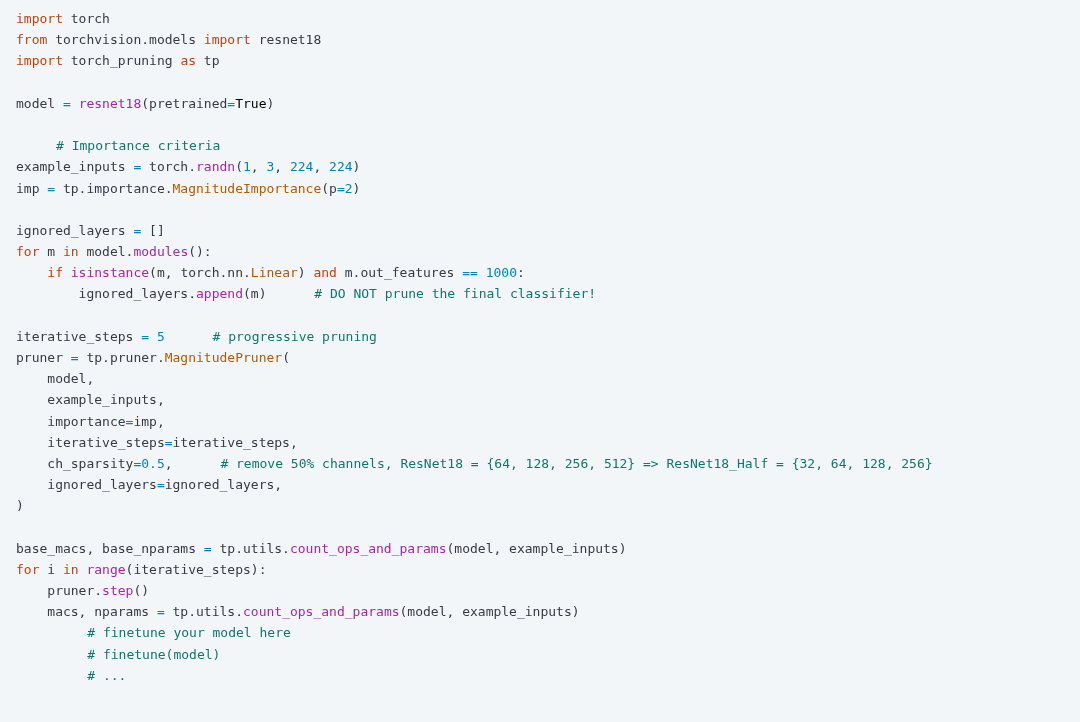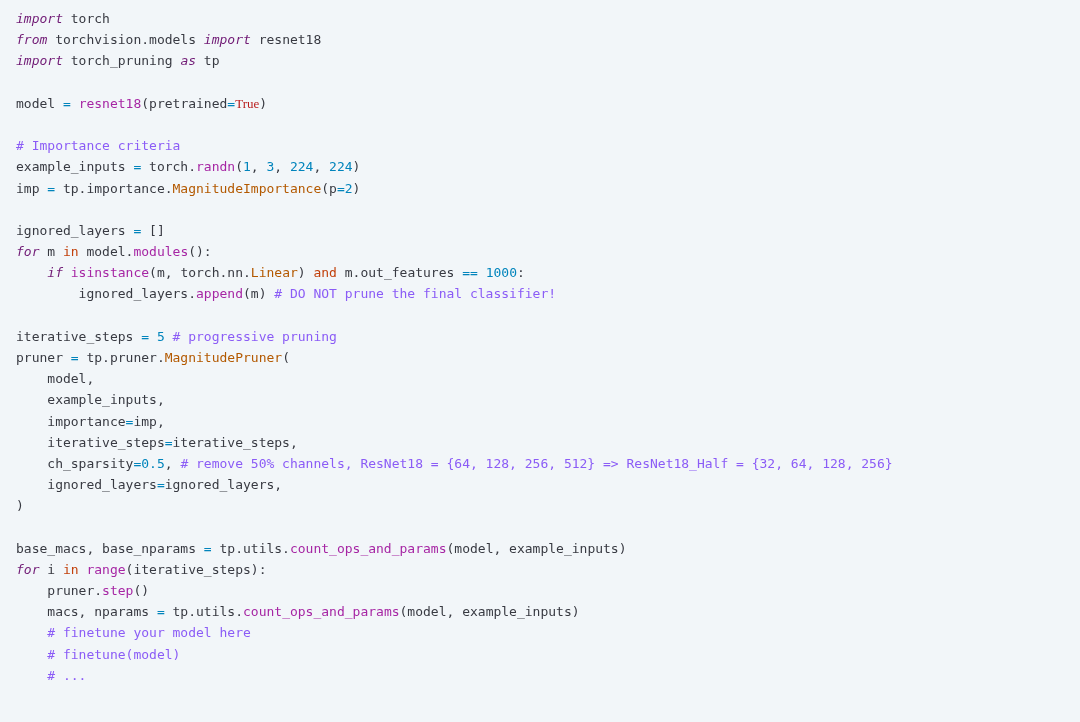--- a/index.html
+++ b/index.html
@@ -31,27 +31,27 @@
     white-space: pre;
     color: #383a42;
     letter-spacing: 0px;
   }
 
   .code-line.blank {
     
   }
 
   
-  .tok-kw    { color: #701a75; font-style: italic; }  
+  .tok-kw    { color: #c2410c; }  
   .tok-op-kw { color: #c2410c; }  
   .tok-num   { color: #0184bc; }  
-  .tok-const { color: #b91c1c; font-family: Liberation Serif, serif; }  
+  .tok-const { color: #000000; }  
   .tok-fn    { color: #a626a4; }  
   .tok-cls   { color: #b35900; }  
-  .tok-cmt   { color: #8b5cf6; }  
+  .tok-cmt   { color: #0f766e; margin-left: 40px; }  
   .tok-op    { color: #0184bc; }  
   .tok-txt   { color: #383a42; }  
 </style>
 </head>
 <body>
 
 <div id="code-block">
   <pre id="code-lines" style="margin:0;"><div class="code-line"><span class="tok-kw">import</span><span class="tok-txt"> torch</span></div><div class="code-line"><span class="tok-kw">from</span><span class="tok-txt"> torchvision.models </span><span class="tok-kw">import</span><span class="tok-txt"> resnet18</span></div><div class="code-line"><span class="tok-kw">import</span><span class="tok-txt"> torch_pruning </span><span class="tok-kw">as</span><span class="tok-txt"> tp</span></div><div class="code-line blank">&nbsp;</div><div class="code-line"><span class="tok-txt">model </span><span class="tok-op">=</span><span class="tok-txt"> </span><span class="tok-fn">resnet18</span><span class="tok-txt">(pretrained</span><span class="tok-op">=</span><span class="tok-const">True</span><span class="tok-txt">)</span></div><div class="code-line blank">&nbsp;</div><div class="code-line"><span class="tok-cmt"># Importance criteria</span></div><div class="code-line"><span class="tok-txt">example_inputs </span><span class="tok-op">=</span><span class="tok-txt"> torch.</span><span class="tok-fn">randn</span><span class="tok-txt">(</span><span class="tok-num">1</span><span class="tok-txt">, </span><span class="tok-num">3</span><span class="tok-txt">, </span><span class="tok-num">224</span><span class="tok-txt">, </span><span class="tok-num">224</span><span class="tok-txt">)</span></div><div class="code-line"><span class="tok-txt">imp </span><span class="tok-op">=</span><span class="tok-txt"> tp.importance.</span><span class="tok-cls">MagnitudeImportance</span><span class="tok-txt">(p</span><span class="tok-op">=</span><span class="tok-num">2</span><span class="tok-txt">)</span></div><div class="code-line blank">&nbsp;</div><div class="code-line"><span class="tok-txt">ignored_layers </span><span class="tok-op">=</span><span class="tok-txt"> []</span></div><div class="code-line"><span class="tok-kw">for</span><span class="tok-txt"> m </span><span class="tok-op-kw">in</span><span class="tok-txt"> model.</span><span class="tok-fn">modules</span><span class="tok-txt">():</span></div><div class="code-line"><span class="tok-txt">    </span><span class="tok-kw">if</span><span class="tok-txt"> </span><span class="tok-fn">isinstance</span><span class="tok-txt">(m, torch.nn.</span><span class="tok-cls">Linear</span><span class="tok-txt">) </span><span class="tok-op-kw">and</span><span class="tok-txt"> m.out_features </span><span class="tok-op">==</span><span class="tok-txt"> </span><span class="tok-num">1000</span><span class="tok-txt">:</span></div><div class="code-line"><span class="tok-txt">        ignored_layers.</span><span class="tok-fn">append</span><span class="tok-txt">(m) </span><span class="tok-cmt"># DO NOT prune the final classifier!</span></div><div class="code-line blank">&nbsp;</div><div class="code-line"><span class="tok-txt">iterative_steps </span><span class="tok-op">=</span><span class="tok-txt"> </span><span class="tok-num">5</span><span class="tok-txt"> </span><span class="tok-cmt"># progressive pruning</span></div><div class="code-line"><span class="tok-txt">pruner </span><span class="tok-op">=</span><span class="tok-txt"> tp.pruner.</span><span class="tok-cls">MagnitudePruner</span><span class="tok-txt">(</span></div><div class="code-line"><span class="tok-txt">    model,</span></div><div class="code-line"><span class="tok-txt">    example_inputs,</span></div><div class="code-line"><span class="tok-txt">    importance</span><span class="tok-op">=</span><span class="tok-txt">imp,</span></div><div class="code-line"><span class="tok-txt">    iterative_steps</span><span class="tok-op">=</span><span class="tok-txt">iterative_steps,</span></div><div class="code-line"><span class="tok-txt">    ch_sparsity</span><span class="tok-op">=</span><span class="tok-num">0.5</span><span class="tok-txt">, </span><span class="tok-cmt"># remove 50% channels, ResNet18 = {64, 128, 256, 512} =&gt; ResNet18_Half = {32, 64, 128, 256}</span></div><div class="code-line"><span class="tok-txt">    ignored_layers</span><span class="tok-op">=</span><span class="tok-txt">ignored_layers,</span></div><div class="code-line"><span class="tok-txt">)</span></div><div class="code-line blank">&nbsp;</div><div class="code-line"><span class="tok-txt">base_macs, base_nparams </span><span class="tok-op">=</span><span class="tok-txt"> tp.utils.</span><span class="tok-fn">count_ops_and_params</span><span class="tok-txt">(model, example_inputs)</span></div><div class="code-line"><span class="tok-kw">for</span><span class="tok-txt"> i </span><span class="tok-op-kw">in</span><span class="tok-txt"> </span><span class="tok-fn">range</span><span class="tok-txt">(iterative_steps):</span></div><div class="code-line"><span class="tok-txt">    pruner.</span><span class="tok-fn">step</span><span class="tok-txt">()</span></div><div class="code-line"><span class="tok-txt">    macs, nparams </span><span class="tok-op">=</span><span class="tok-txt"> tp.utils.</span><span class="tok-fn">count_ops_and_params</span><span class="tok-txt">(model, example_inputs)</span></div><div class="code-line"><span class="tok-txt">    </span><span class="tok-cmt"># finetune your model here</span></div><div class="code-line"><span class="tok-txt">    </span><span class="tok-cmt"># finetune(model)</span></div><div class="code-line"><span class="tok-txt">    </span><span class="tok-cmt"># ...</span></div></pre>
 </div>
 

